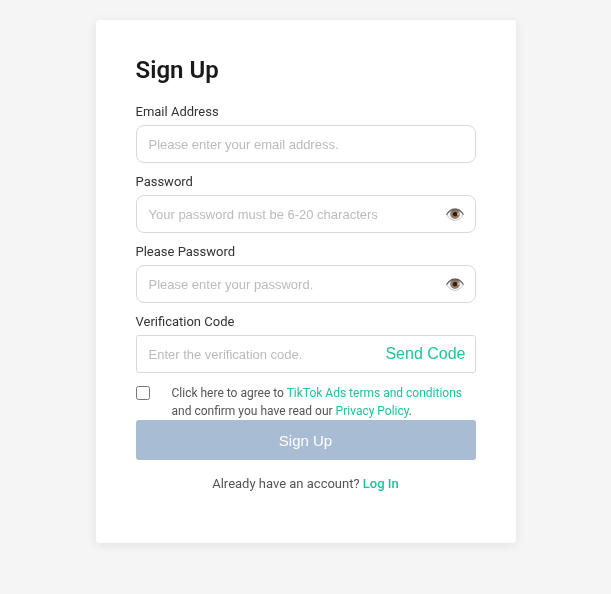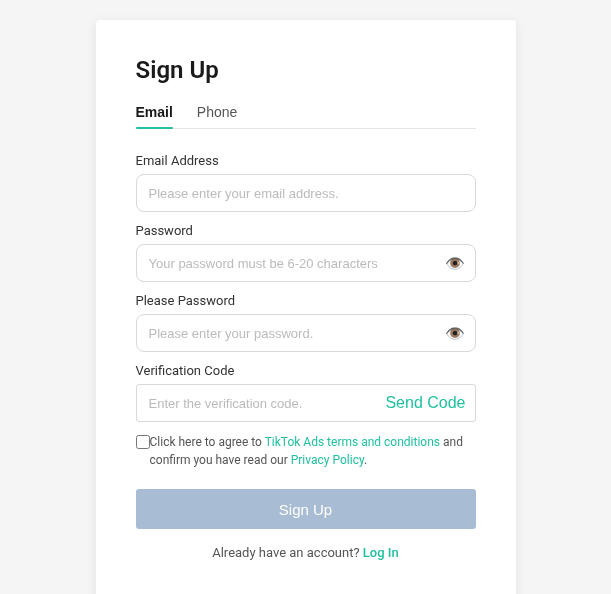--- a/index.html
+++ b/index.html
@@ -139,22 +139,21 @@
       font-weight: 500;
       cursor: pointer;
       background: none;
       border: none;
       white-space: nowrap;
     }
 
     .checkbox-row {
       display: flex;
       align-items: flex-start;
-      gap: 0;
-      margin-bottom: 20px;
+      gap: 22px;
       font-size: 12px;
       color: #555;
       line-height: 1.5;
     }
 
     .checkbox-row input[type="checkbox"] {
       margin-top: 2px;
       flex-shrink: 0;
       width: 14px;
       height: 14px;
@@ -196,24 +195,20 @@
       text-decoration: none;
       font-weight: 500;
     }
   </style>
 </head>
 <body>
 
 <div class="card">
   <h1 class="page-title">Sign Up</h1>
 
-  <div class="tabs">
-    <button class="tab active">Email</button>
-    <button class="tab">Phone</button>
-  </div>
 
   <div class="field-group">
     <label class="field-label">Email Address</label>
     <div class="input-wrapper">
       <input class="input-field" type="email" placeholder="Please enter your email address." style="">
     </div>
   </div>
 
   <div class="field-group">
     <label class="field-label">Password</label>

